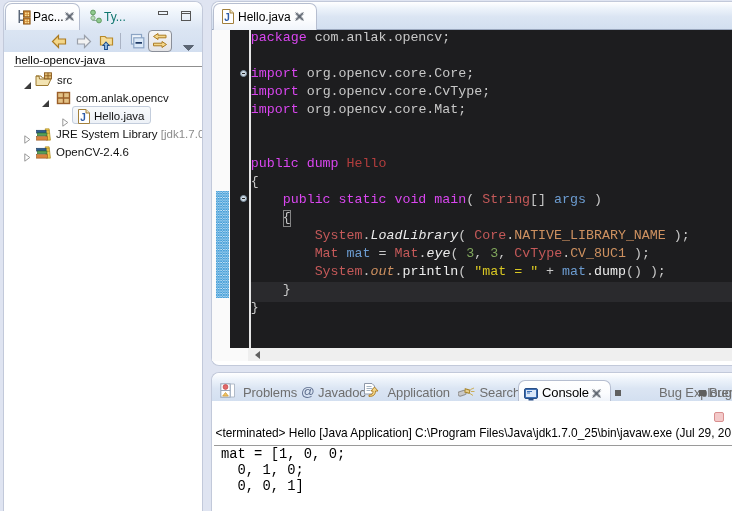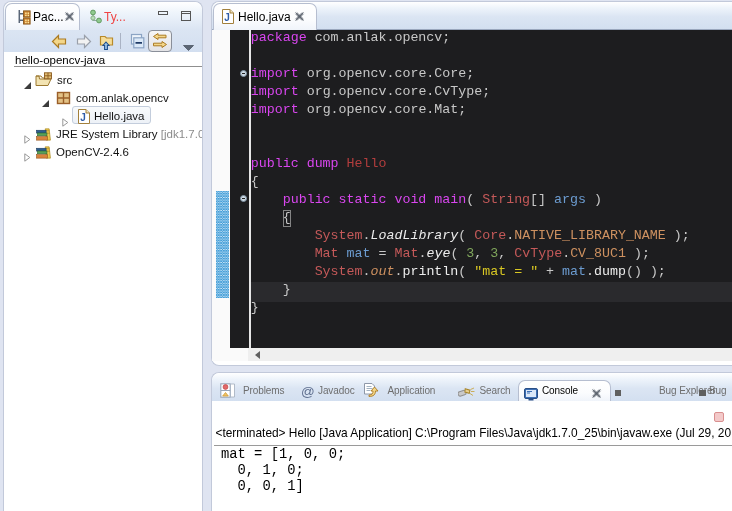--- a/index.html
+++ b/index.html
@@ -9,21 +9,21 @@
 
 
 .panel { position:absolute; background:#fff; border:1px solid #c2c9da; }
 #pleft { left:3px; top:1px; width:200px; height:510px; border-radius:8px 8px 0 0; border-bottom:none; overflow:hidden; }
 #pedit { left:211px; top:1px; width:521px; height:365px; border-radius:8px 0 0 8px; border-right:none; overflow:hidden; }
 #pcons { left:211px; top:372px; width:521px; height:139px; border-radius:8px 0 0 0; border-right:none; border-bottom:none; overflow:hidden; }
 
 .hdr { position:absolute; left:0; top:0; right:0; background:linear-gradient(#ffffff, #eef4fb 22%, #dbe5f3 55%, #d3dff0); }
 .tab-sel { position:absolute; background:linear-gradient(#ffffff,#fbfcfe 60%,#f0f4fa); border:1px solid #b6bed0; border-bottom:none; border-radius:7px 7px 0 0; }
 .tabtxt { font-size:12px; color:#000; }
-.tabgray { font-size:12px; color:#ef4444; }
+.tabgray { font-size:12px; color:#0f766e; }
 
 
 .xicon { position:absolute; width:11px; height:11px; }
 .xicon svg { display:block; }
 
 
 .treetxt { position:absolute; font-size:11.5px; color:#111; white-space:nowrap; }
 
 
 #edcontent { position:absolute; left:212px; top:30px; width:520px; height:318px; background:#1d1d1f; }
@@ -44,21 +44,21 @@
 .me { color:#ededed; }
 .fi { color:#ce9160; font-style:italic; }
 .ct { color:#ce9160;text-align:center; }
 .st { color:#d8c723; }
 .nu { color:#80a75c; }
 
 #hscroll { position:absolute; left:1px; top:347px; width:519px; height:13px; background:#f0f0f0; }
 #hscroll .arr { position:absolute; left:43px; top:3px; width:0; height:0; border-top:4px solid transparent; border-bottom:4px solid transparent; border-right:5px solid #606060; }
 
 
-.ctab { position:absolute; top:11.8px; font-size:10px; color:#6e6e6e; white-space:nowrap; letter-spacing:-0.1px; }
+.ctab { position:absolute; top:11.8px; font-size:13px; color:#6e6e6e; white-space:nowrap; letter-spacing:-0.1px; }
 #constext { position:absolute; font-family:"Liberation Mono",monospace; font-size:13.8px; line-height:16px; color:#000; white-space:pre; }
 </style>
 </head>
 <body>
 
 <div class="panel" id="pleft">
   <div class="hdr" style="height:50px; border-radius:7px 7px 0 0;"></div>
 
   <div class="tab-sel" style="left:1px; top:1px; width:75px; height:27px;"></div>
   <div class="abs" style="left:12px; top:7px;">

